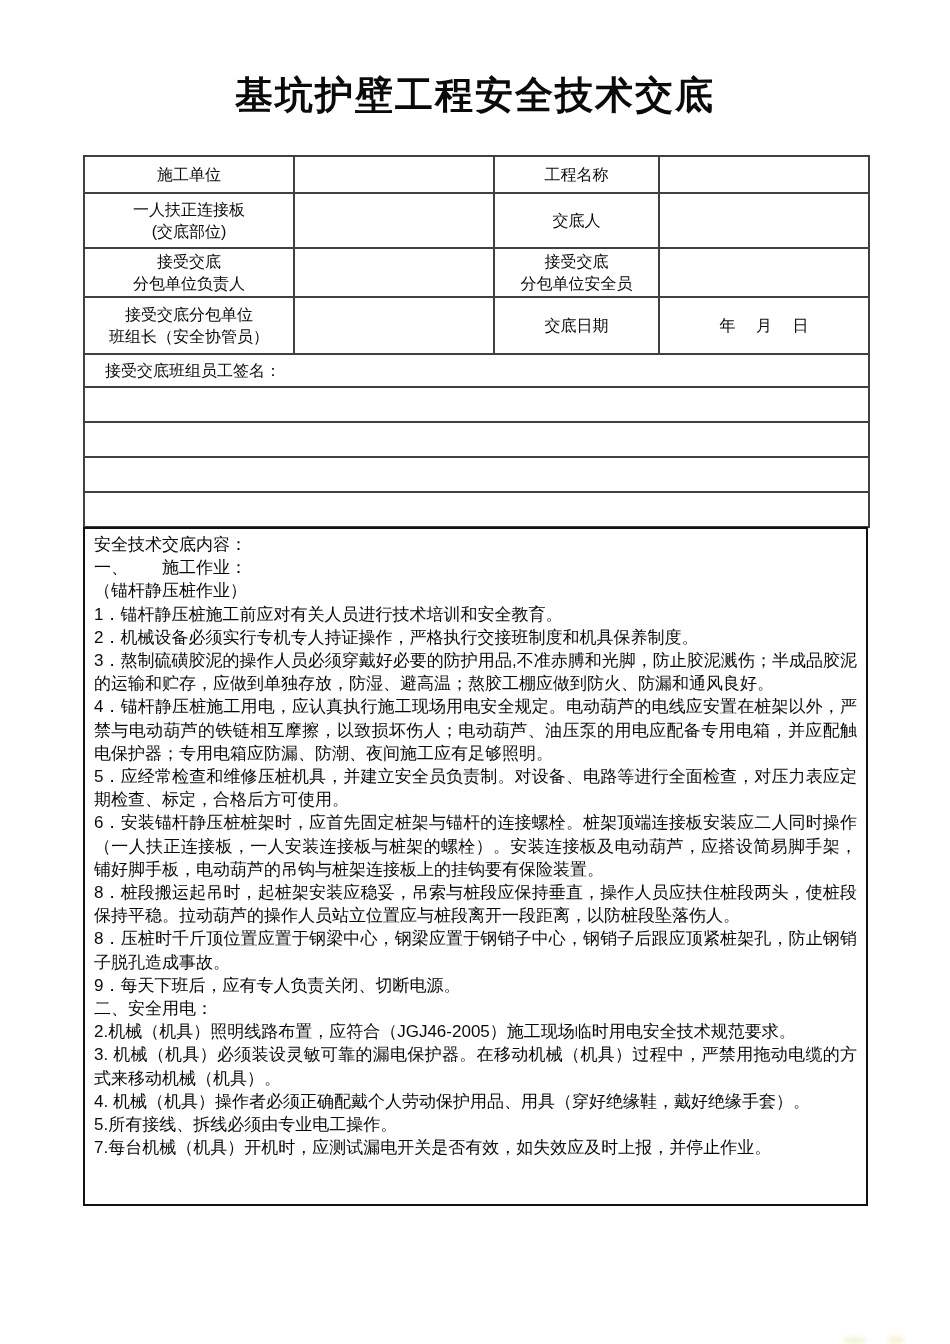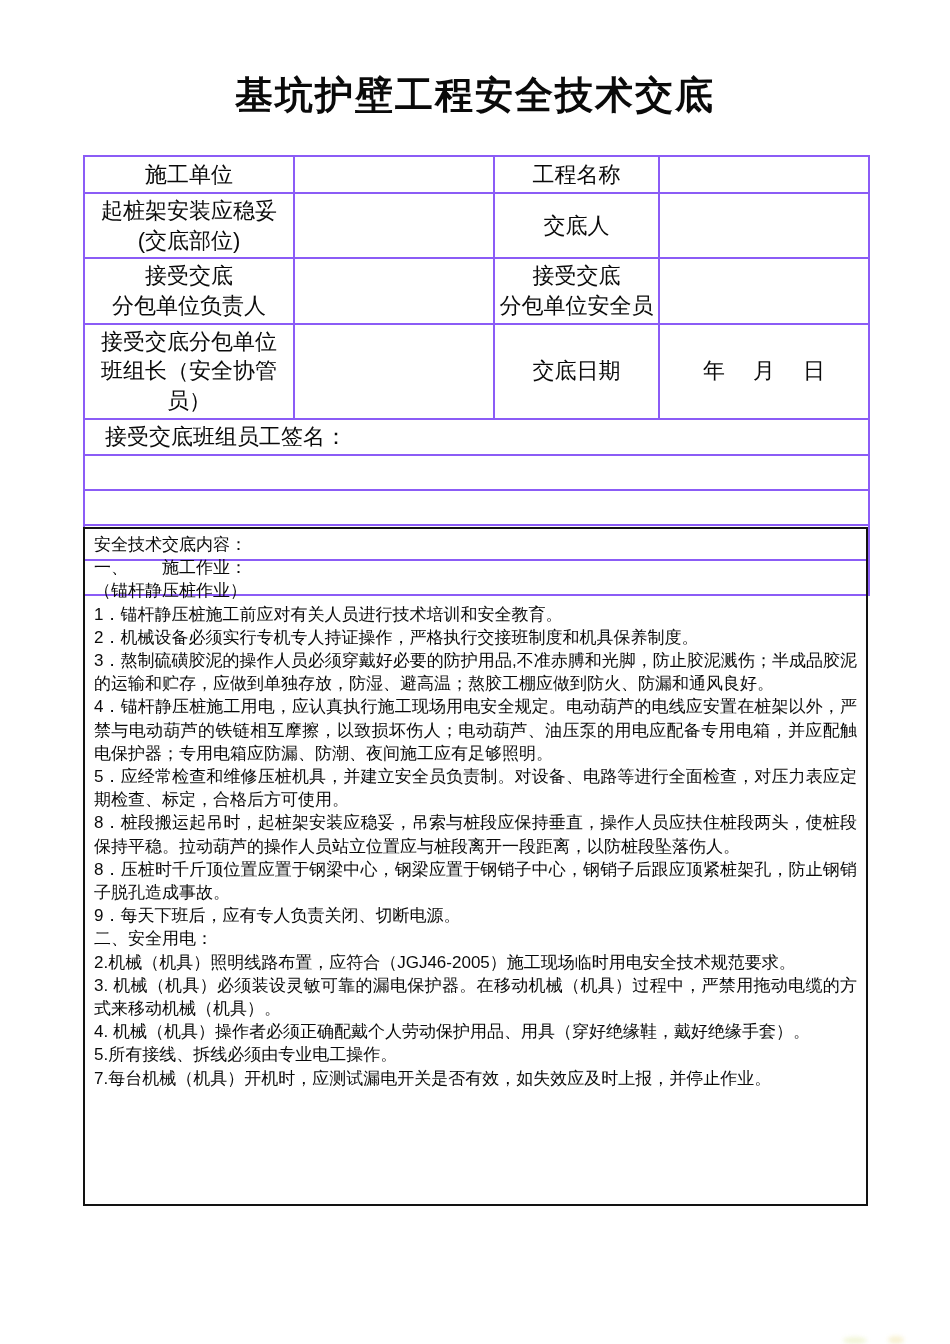--- a/index.html
+++ b/index.html
@@ -25,22 +25,22 @@
   }
   table.info-table {
     position: absolute;
     top: 155px;
     left: 83px;
     width: 785px;
     border-collapse: collapse;
     table-layout: fixed;
   }
   table.info-table td {
-    border: 2px solid #8b5cf6;
-    font-size: 22px;
+    border: 2px solid #404040;
+    font-size: 16px;
     line-height: 1.35;
     text-align: center;
     vertical-align: middle;
     padding: 2px 4px;
     overflow: hidden;
   }
   table.info-table td.left-text {
     text-align: left;
     padding-left: 20px;
   }
@@ -88,21 +88,21 @@
     </colgroup>
     <tbody>
       <tr style="height:37px;">
         <td>施工单位</td>
         <td></td>
         <td>工程名称</td>
         <td></td>
       </tr>
       <tr style="height:55px;">
         <td>
-          <span class="cell-line">起桩架安装应稳妥</span>
+          <span class="cell-line">一人扶正连接板</span>
           <span class="cell-line">(交底部位)</span>
         </td>
         <td></td>
         <td>交底人</td>
         <td></td>
       </tr>
       <tr style="height:48px;">
         <td>
           <span class="cell-line">接受交底</span>
           <span class="cell-line">分包单位负责人</span>
@@ -143,20 +143,21 @@
 
   <div class="content-box">
     <p class="para">安全技术交底内容：</p>
     <p class="para">一、　　施工作业：</p>
     <p class="para">（锚杆静压桩作业）</p>
     <p class="para">1．锚杆静压桩施工前应对有关人员进行技术培训和安全教育。</p>
     <p class="para">2．机械设备必须实行专机专人持证操作，严格执行交接班制度和机具保养制度。</p>
     <p class="para">3．熬制硫磺胶泥的操作人员必须穿戴好必要的防护用品,不准赤膊和光脚，防止胶泥溅伤；半成品胶泥的运输和贮存，应做到单独存放，防湿、避高温；熬胶工棚应做到防火、防漏和通风良好。</p>
     <p class="para">4．锚杆静压桩施工用电，应认真执行施工现场用电安全规定。电动葫芦的电线应安置在桩架以外，严禁与电动葫芦的铁链相互摩擦，以致损坏伤人；电动葫芦、油压泵的用电应配备专用电箱，并应配触电保护器；专用电箱应防漏、防潮、夜间施工应有足够照明。</p>
     <p class="para">5．应经常检查和维修压桩机具，并建立安全员负责制。对设备、电路等进行全面检查，对压力表应定期检查、标定，合格后方可使用。</p>
+    <p class="para">6．安装锚杆静压桩桩架时，应首先固定桩架与锚杆的连接螺栓。桩架顶端连接板安装应二人同时操作（一人扶正连接板，一人安装连接板与桩架的螺栓）。安装连接板及电动葫芦，应搭设简易脚手架，铺好脚手板，电动葫芦的吊钩与桩架连接板上的挂钩要有保险装置。</p>
     <p class="para">8．桩段搬运起吊时，起桩架安装应稳妥，吊索与桩段应保持垂直，操作人员应扶住桩段两头，使桩段保持平稳。拉动葫芦的操作人员站立位置应与桩段离开一段距离，以防桩段坠落伤人。</p>
     <p class="para">8．压桩时千斤顶位置应置于钢梁中心，钢梁应置于钢销子中心，钢销子后跟应顶紧桩架孔，防止钢销子脱孔造成事故。</p>
     <p class="para">9．每天下班后，应有专人负责关闭、切断电源。</p>
     <p class="para">二、安全用电：</p>
     <p class="para">2.机械（机具）照明线路布置，应符合（JGJ46-2005）施工现场临时用电安全技术规范要求。</p>
     <p class="para">3. 机械（机具）必须装设灵敏可靠的漏电保护器。在移动机械（机具）过程中，严禁用拖动电缆的方式来移动机械（机具）。</p>
     <p class="para">4. 机械（机具）操作者必须正确配戴个人劳动保护用品、用具（穿好绝缘鞋，戴好绝缘手套）。</p>
     <p class="para">5.所有接线、拆线必须由专业电工操作。</p>
     <p class="para">7.每台机械（机具）开机时，应测试漏电开关是否有效，如失效应及时上报，并停止作业。</p>
   </div>

